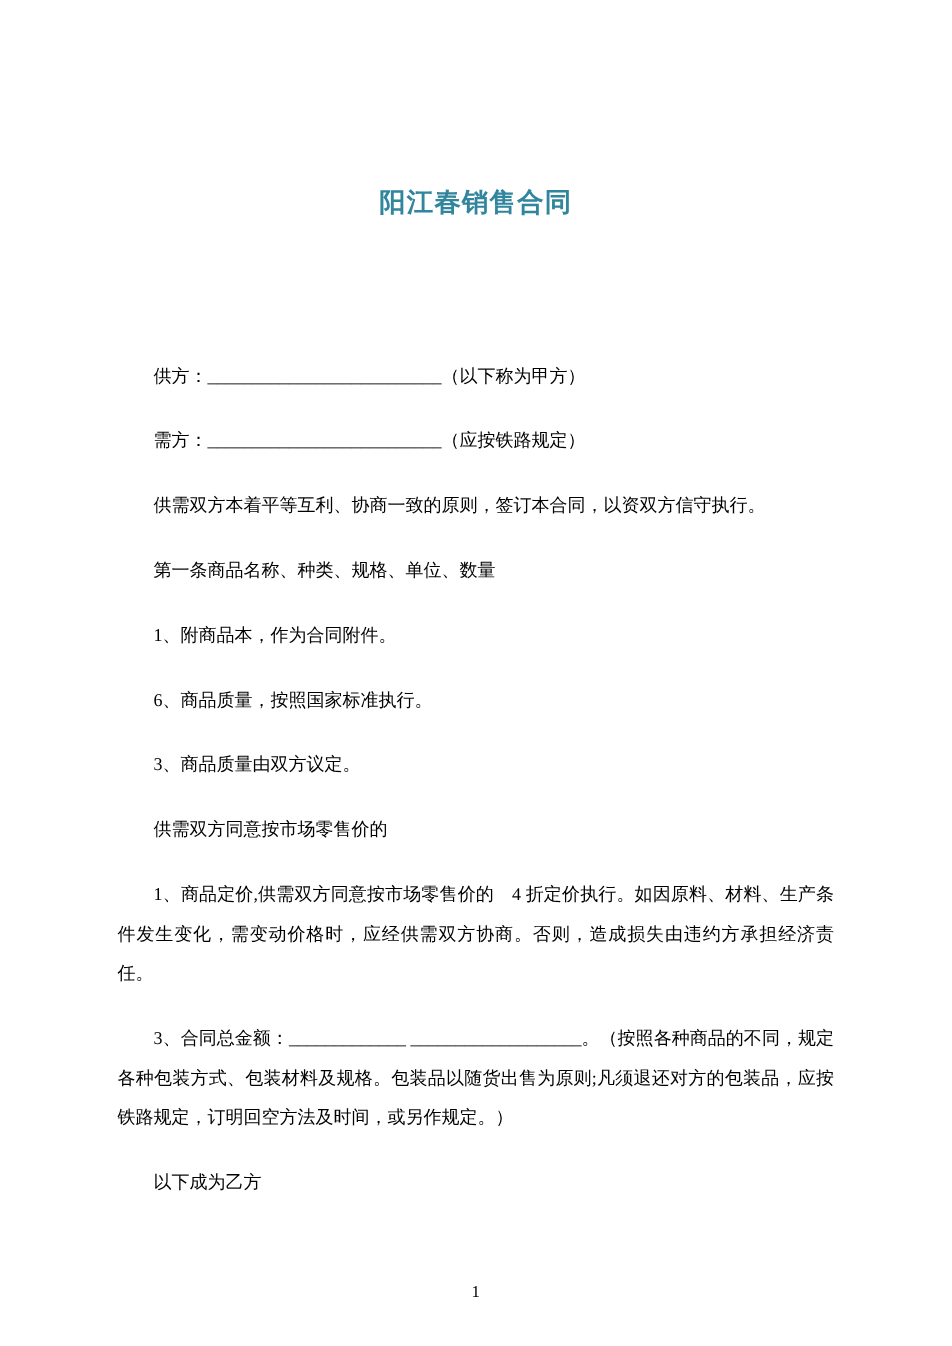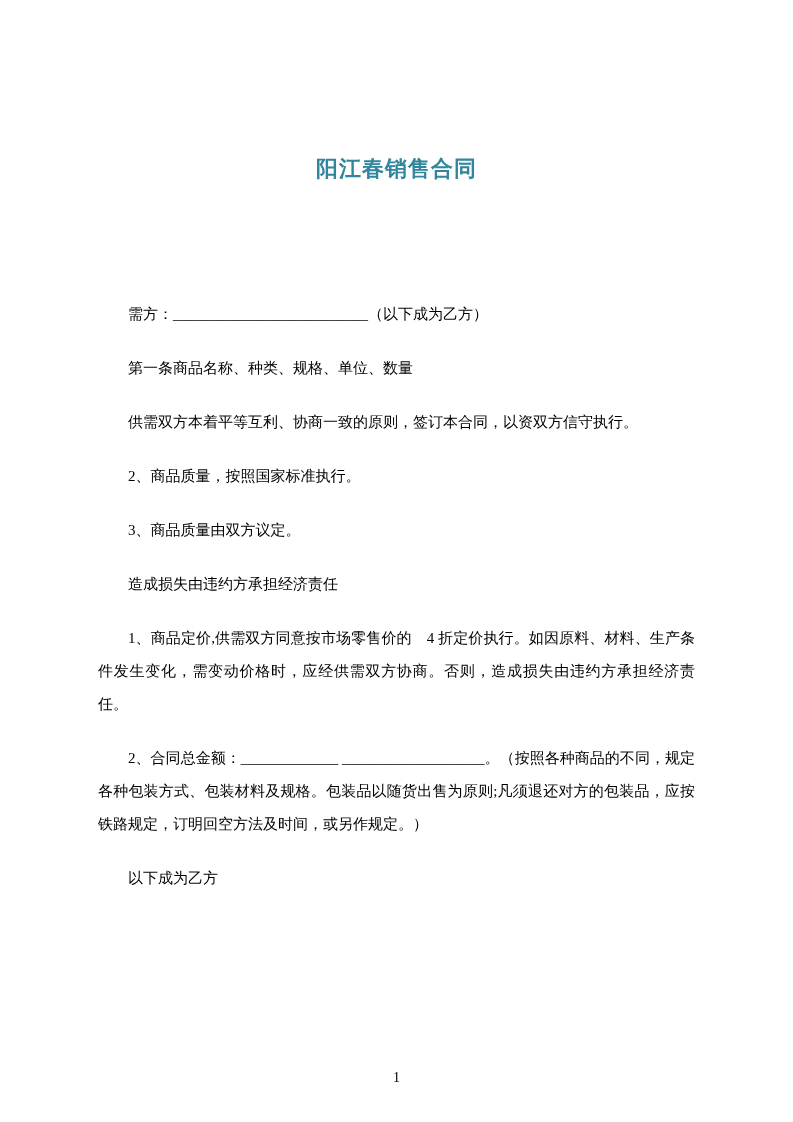--- a/index.html
+++ b/index.html
@@ -47,26 +47,28 @@
   }
 </style>
 </head>
 <body>
 
 <div class="page">
 
   <h1 class="doc-title" style="color: rgb(49, 133, 156);">阳江春销售合同</h1>
 
   <div class="doc-body">
-    <p class="para">需方：__________________________（以下成为乙方）</p>
+    <p class="para">供方：__________________________（以下称为甲方）</p>
+    <p class="para">需方：__________________________（应按铁路规定）</p>
+    <p class="para">供需双方本着平等互利、协商一致的原则，签订本合同，以资双方信守执行。</p>
     <p class="para">第一条商品名称、种类、规格、单位、数量</p>
-    <p class="para">供需双方本着平等互利、协商一致的原则，签订本合同，以资双方信守执行。</p>
-    <p class="para">2、商品质量，按照国家标准执行。</p>
+    <p class="para">1、附商品本，作为合同附件。</p>
+    <p class="para">6、商品质量，按照国家标准执行。</p>
     <p class="para">3、商品质量由双方议定。</p>
-    <p class="para">造成损失由违约方承担经济责任</p>
+    <p class="para">供需双方同意按市场零售价的</p>
     <p class="para">1、商品定价,供需双方同意按市场零售价的　4 折定价执行。如因原料、材料、生产条件发生变化，需变动价格时，应经供需双方协商。否则，造成损失由违约方承担经济责任。</p>
-    <p class="para">2、合同总金额：_____________ ___________________。（按照各种商品的不同，规定各种包装方式、包装材料及规格。包装品以随货出售为原则;凡须退还对方的包装品，应按铁路规定，订明回空方法及时间，或另作规定。）</p>
+    <p class="para">3、合同总金额：_____________ ___________________。（按照各种商品的不同，规定各种包装方式、包装材料及规格。包装品以随货出售为原则;凡须退还对方的包装品，应按铁路规定，订明回空方法及时间，或另作规定。）</p>
     <p class="para">以下成为乙方</p>
   </div>
 
   <div class="page-number">1</div>
 
 </div>
 
 </body></html>

